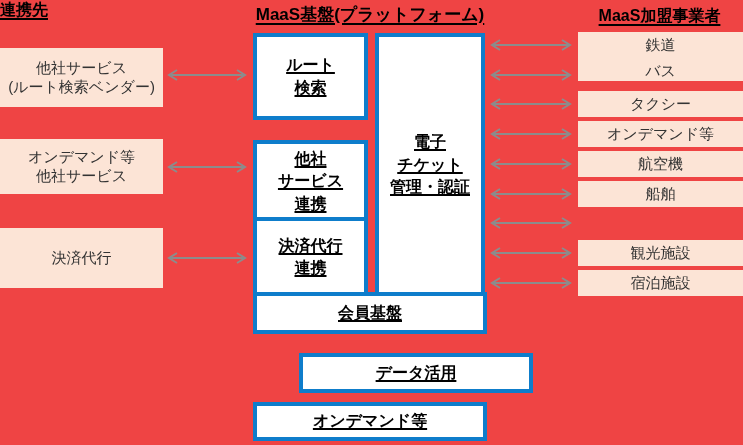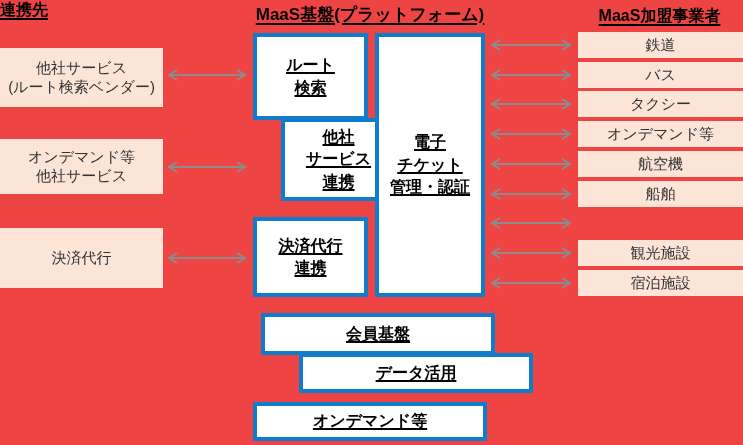--- a/index.html
+++ b/index.html
@@ -48,21 +48,21 @@
   .pink-box .label { white-space: pre-line; }
   .pink-box .sublabel { font-size: 15px; color: var(--text); }
   .pink-box .sublabel:empty { display: none; }
 
   .partner-0 { left: 0; top: 48px;  width: 163px; height: 59px; }
   .partner-1 { left: 0; top: 139px; width: 163px; height: 55px; }
   .partner-2 { left: 0; top: 228px; width: 163px; height: 60px; }
 
   .member-box { left: 578px; width: 165px; height: 26px; }
   .member-0 { top: 32px; }
-  .member-1 { top: 62px; }
+  .member-1 { top: 55px; justify-content: flex-end; }
   .member-2 { top: 91px; }
   .member-3 { top: 121px; }
   .member-4 { top: 151px; }
   .member-5 { top: 181px; }
   .member-6 { top: 210px; }
   .member-7 { top: 240px; }
   .member-8 { top: 270px; }
 
   .module-box {
     position: absolute;
@@ -77,24 +77,24 @@
     color: #000;
     line-height: 1.4;
   }
   .module-box .label {
     white-space: pre-line;
     text-decoration: underline;
     text-underline-offset: 2px;
     text-decoration-thickness: 1.5px;
   }
   .mod-0   { left: 253px; top: 33px;  width: 115px; height: 87px; }
-  .mod-1   { left: 253px; top: 118px; width: 115px; height: 83px; margin-left: 28px; }
+  .mod-1   { left: 253px; top: 140px; width: 115px; height: 83px; }
   .mod-2   { left: 253px; top: 217px; width: 115px; height: 80px; }
   .ticket  { left: 375px; top: 33px;  width: 110px; height: 264px; }
-  .found-0 { left: 253px; top: 313px; width: 234px; height: 42px; margin-left: 8px; }
+  .found-0 { left: 253px; top: 292px; width: 234px; height: 42px; }
   .found-1 { left: 253px; top: 353px; width: 234px; height: 40px; margin-left: 46px; }
   .found-2 { left: 253px; top: 402px; width: 234px; height: 39px; }
 
   .arrow { position: absolute; }
   .arrow line, .arrow polyline {
     stroke: var(--arrow);
     stroke-width: 2;
     fill: none;
   }
   .arrow-left  { left: 164px; }

